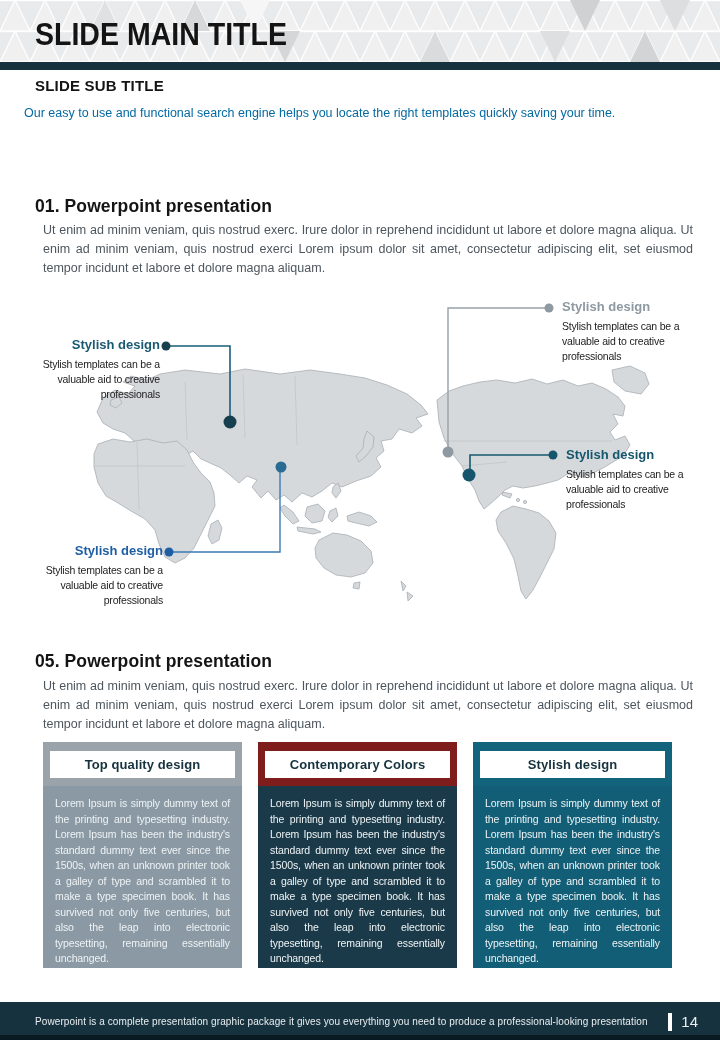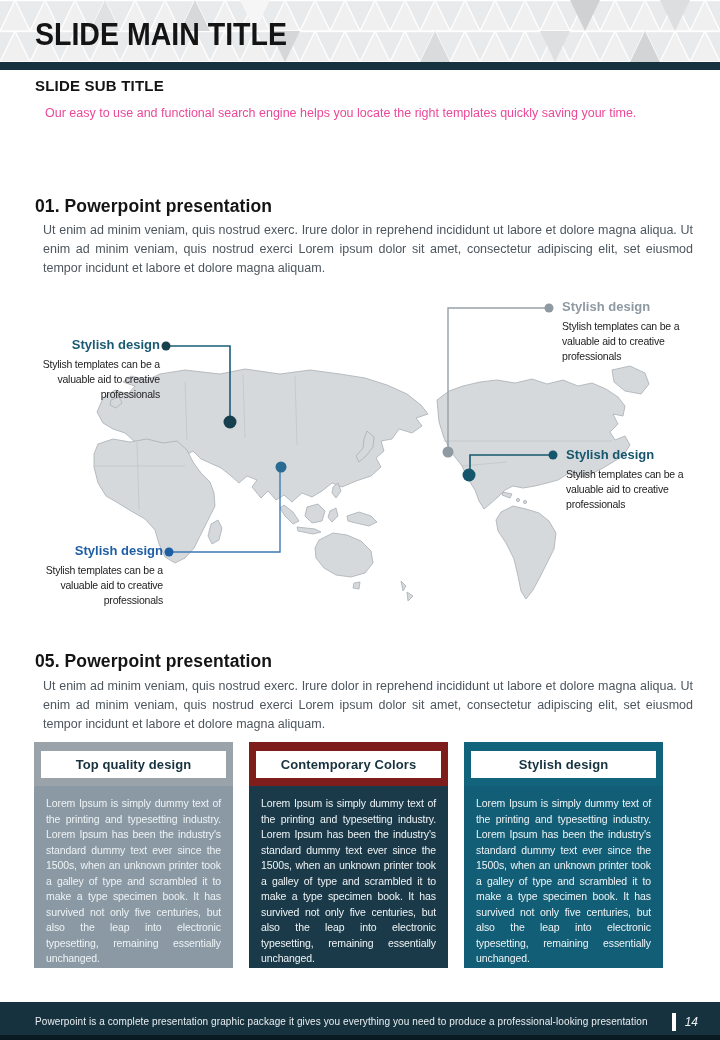--- a/index.html
+++ b/index.html
@@ -9,60 +9,60 @@
     font-family:"Liberation Sans", sans-serif;color:#49525a;
   }
   
   .hdr-pattern{position:absolute;left:0;top:0;width:720px;height:62px;}
   .main-title{
     position:absolute;left:35px;top:17px;font-size:31px;font-weight:800;color:#141414;
     letter-spacing:0px;transform:scaleX(.92);transform-origin:left center;white-space:nowrap;
   }
   .divider{position:absolute;left:0;top:62px;width:720px;height:8px;}
   .sub-title{position:absolute;left:35px;top:77px;font-size:15px;font-weight:700;color:#141414;letter-spacing:.2px;}
-  .intro{position:absolute;left:45px;top:104px;width:632px;font-size:12.5px;line-height:1.55;color:#ec4899;}
+  .intro{position:absolute;left:24px;top:104px;width:632px;font-size:12.5px;line-height:1.55;color:#0369a1;}
   
   .sec-heading{position:absolute;left:35px;font-size:17.5px;font-weight:700;color:#141414;letter-spacing:.1px;}
   .sec-body{position:absolute;left:43px;width:650px;font-size:12.5px;line-height:1.5;color:#4d565e;text-align:justify;}
   #sec1-heading{top:196px;} #sec1-body{top:221px;}
   #sec2-heading{top:651px;} #sec2-body{top:677px;}
   
   .map-wrap{position:absolute;left:35px;top:290px;width:650px;height:325px;}
   .map-svg{position:absolute;left:0;top:0;width:650px;height:325px;}
   .co-title{position:absolute;font-size:13px;font-weight:800;white-space:nowrap;}
   .co-desc{position:absolute;font-size:10.5px;line-height:1.45;color:#1c1c1c;letter-spacing:-.2px;}
   .co-tl-title{right:525px;top:47px;text-align:right;}
   .co-tl-desc{right:525px;top:67px;width:124px;text-align:right;}
   .co-tr-title{left:527px;top:9px;}
   .co-tr-desc{left:527px;top:29px;width:120px;text-align:left;}
   .co-r-title{left:531px;top:157px;}
   .co-r-desc{left:531px;top:177px;width:120px;text-align:left;}
   .co-bl-title{right:522px;top:253px;text-align:right;}
   .co-bl-desc{right:522px;top:273px;width:124px;text-align:right;}
   
-  .cards{position:absolute;left:34px;top:742px;width:650px;display:flex;gap:16px;}
+  .cards{position:absolute;left:43px;top:742px;width:650px;display:flex;gap:16px;}
   .card{width:199px;height:226px;position:relative;}
   .card-band{position:relative;height:44px;width:100%;}
   .card-title-box{
     position:absolute;left:7px;right:7px;top:9px;height:27px;background:#ffffff;
     display:flex;align-items:center;justify-content:center;
     font-size:13px;font-weight:800;color:#16323f;letter-spacing:.1px;
   }
   .card-body{
     padding:10px 12px;font-size:10.5px;line-height:1.48;color:#eef3f5;
     text-align:justify;letter-spacing:-.1px;height:182px;border-radius:22px;
   }
   
   .footer{
     position:absolute;left:0;top:1002px;width:720px;height:39px;
     display:flex;align-items:center;padding:0 22px 0 35px;
   }
   .footer-text{flex:1;font-size:10px;color:#e9eef1;letter-spacing:.1px;}
   .pg-sep{width:4px;height:18px;background:#ffffff;margin-right:9px;}
-  .pg-num{font-size:12px;color:#e9eef1;font-style:italic;}
+  .pg-num{font-size:15px;color:#e9eef1;}
   .bottom-strip{position:absolute;left:0;top:1035px;width:720px;height:5px;background:#0a1a22;}
 </style>
 </head>
 <body>
 
 <div class="page">
 
   <div class="hdr-pattern">
     <svg width="720" height="62">
       <defs>

